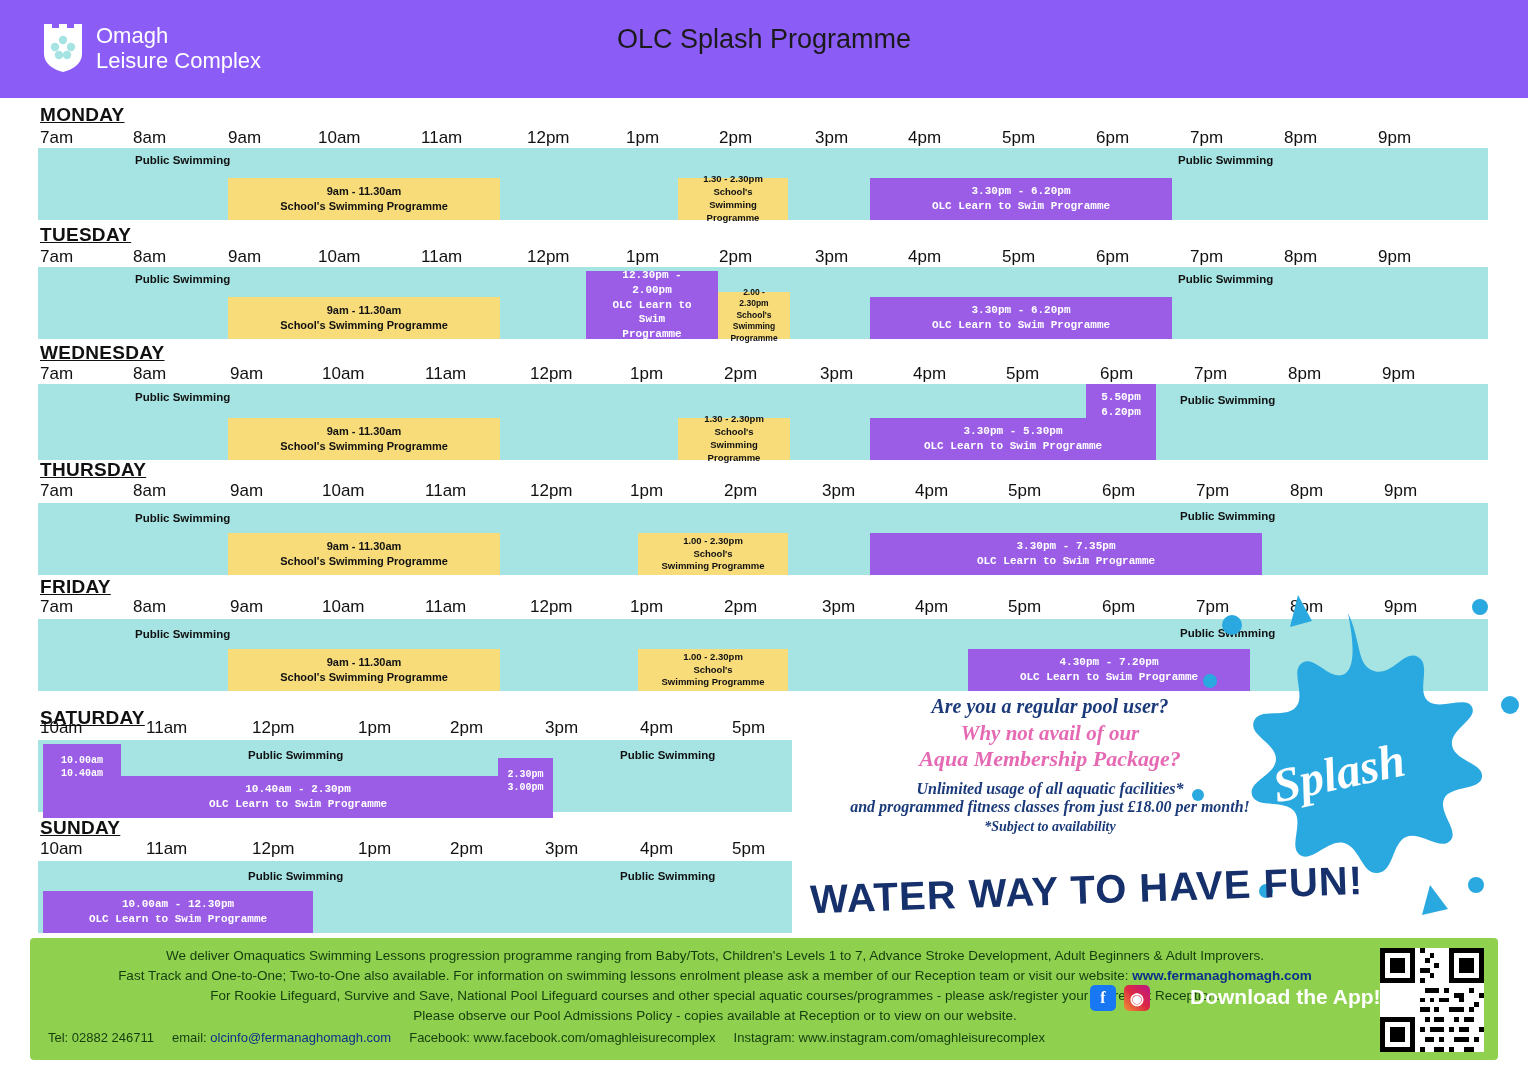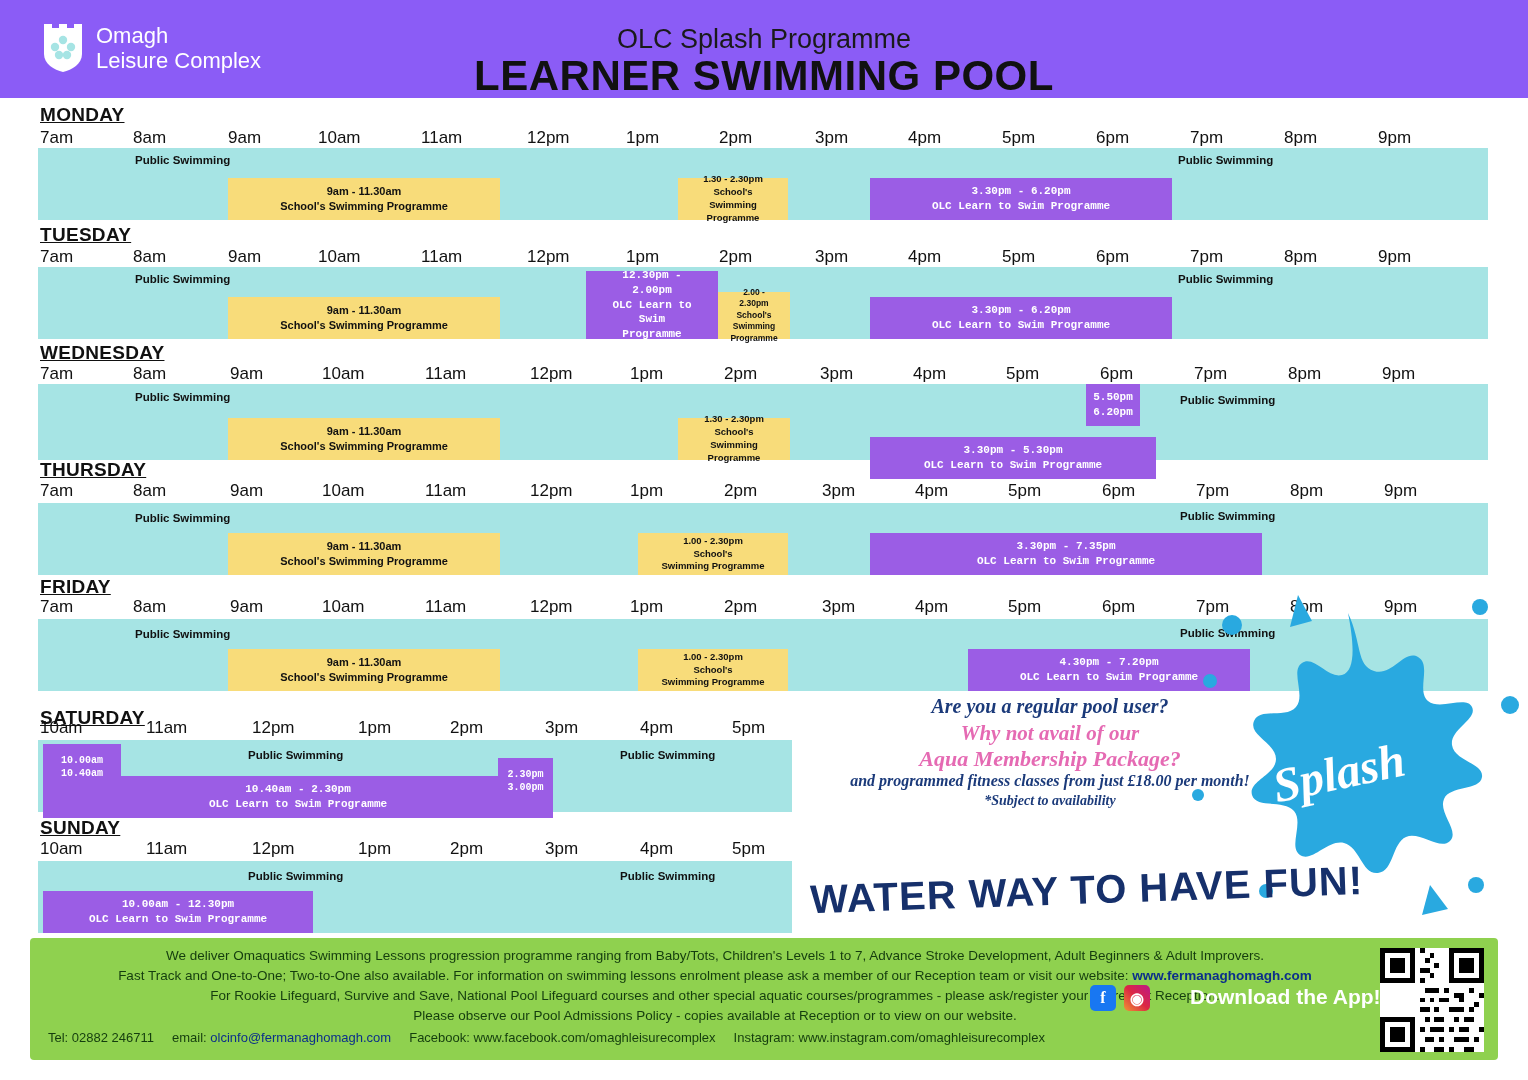--- a/index.html
+++ b/index.html
@@ -116,21 +116,20 @@
           <circle cx="27" cy="33" r="4.2"></circle>
         </g>
       </svg>
     </div>
     <div class="logo-text">
       <div>Omagh</div>
       <div>Leisure Complex</div>
     </div>
   </div>
   <div class="title-sm">OLC Splash Programme</div>
-  <div class="title-lg">LEARNER SWIMMING POOL</div>
 </div>
 
 <div class="day-label" style="left:40px; top:104px;">MONDAY</div>
 <div class="hour-label" style="left:40px;  top:128px;">7am</div>
 <div class="hour-label" style="left:133px; top:128px;">8am</div>
 <div class="hour-label" style="left:228px; top:128px;">9am</div>
 <div class="hour-label" style="left:318px; top:128px;">10am</div>
 <div class="hour-label" style="left:421px; top:128px;">11am</div>
 <div class="hour-label" style="left:527px; top:128px;">12pm</div>
 <div class="hour-label" style="left:626px; top:128px;">1pm</div>
@@ -222,25 +221,25 @@
 <div class="band-label" style="left:1180px; top:394px;">Public Swimming</div>
 <div class="block yellow" style="left:228px; top:418px; width:272px; height:42px;">
   <div class="l1">9am - 11.30am</div>
   <div>School's Swimming Programme</div>
 </div>
 <div class="block yellow" style="left:678px; top:418px; width:112px; height:42px; font-size:9.5px;">
   <div>1.30 - 2.30pm</div>
   <div>School's</div>
   <div>Swimming Programme</div>
 </div>
-<div class="block purple" style="left:870px; top:437px; width:286px; height:42px;">
+<div class="block purple" style="left:870px; top:418px; width:286px; height:42px;">
   <div>3.30pm - 5.30pm</div>
   <div>OLC Learn to Swim Programme</div>
 </div>
-<div class="block purple" style="left:1086px; top:384px; width:54px; height:42px;">
+<div class="block purple" style="left:1086px; top:384px; width:70px; height:42px;">
   <div>5.50pm</div>
   <div>6.20pm</div>
 </div>
 
 <div class="day-label" style="left:40px; top:459px;">THURSDAY</div>
 <div class="hour-label" style="left:40px;  top:481px;">7am</div>
 <div class="hour-label" style="left:133px; top:481px;">8am</div>
 <div class="hour-label" style="left:230px; top:481px;">9am</div>
 <div class="hour-label" style="left:322px; top:481px;">10am</div>
 <div class="hour-label" style="left:425px; top:481px;">11am</div>
@@ -347,20 +346,21 @@
 <div class="band-label" style="left:620px; top:870px;">Public Swimming</div>
 <div class="block purple" style="left:43px; top:891px; width:270px; height:42px;">
   <div>10.00am - 12.30pm</div>
   <div>OLC Learn to Swim Programme</div>
 </div>
 
 <div class="promo">
   <div class="p1">Are you a regular pool user?</div>
   <div class="p2">Why not avail of our</div>
   <div class="p3">Aqua Membership Package?</div>
+  <div class="p4">Unlimited usage of all aquatic facilities*</div>
   <div class="p5">and programmed fitness classes from just £18.00 per month!</div>
   <div class="p6">*Subject to availability</div>
 </div>
 
 <div class="splash-wrap">
   <svg width="340" height="330" viewBox="0 0 340 330">
     <g fill="#29a9e0">
       <path d="M168 28 c14 30 8 52 26 58 c18 6 30 -22 44 -14 c14 8 -2 34 10 44 c12 10 38 -6 44 6 c6 12 -22 22 -20 38 c2 16 32 18 30 32 c-2 14 -32 8 -38 22 c-6 14 16 32 6 42 c-10 10 -30 -10 -44 -4 c-14 6 -12 34 -28 36 c-16 2 -18 -26 -34 -30 c-16 -4 -32 20 -44 12 c-12 -8 4 -32 -6 -44 c-10 -12 -38 -2 -42 -16 c-4 -14 24 -20 24 -36 c0 -16 -28 -24 -22 -38 c6 -14 32 -2 42 -14 c10 -12 -6 -36 6 -44 c12 -8 26 16 40 12 c14 -4 12 -32 6 -62 z"></path>
       <circle cx="52" cy="40" r="10"></circle>
       <circle cx="30" cy="96" r="7"></circle>

